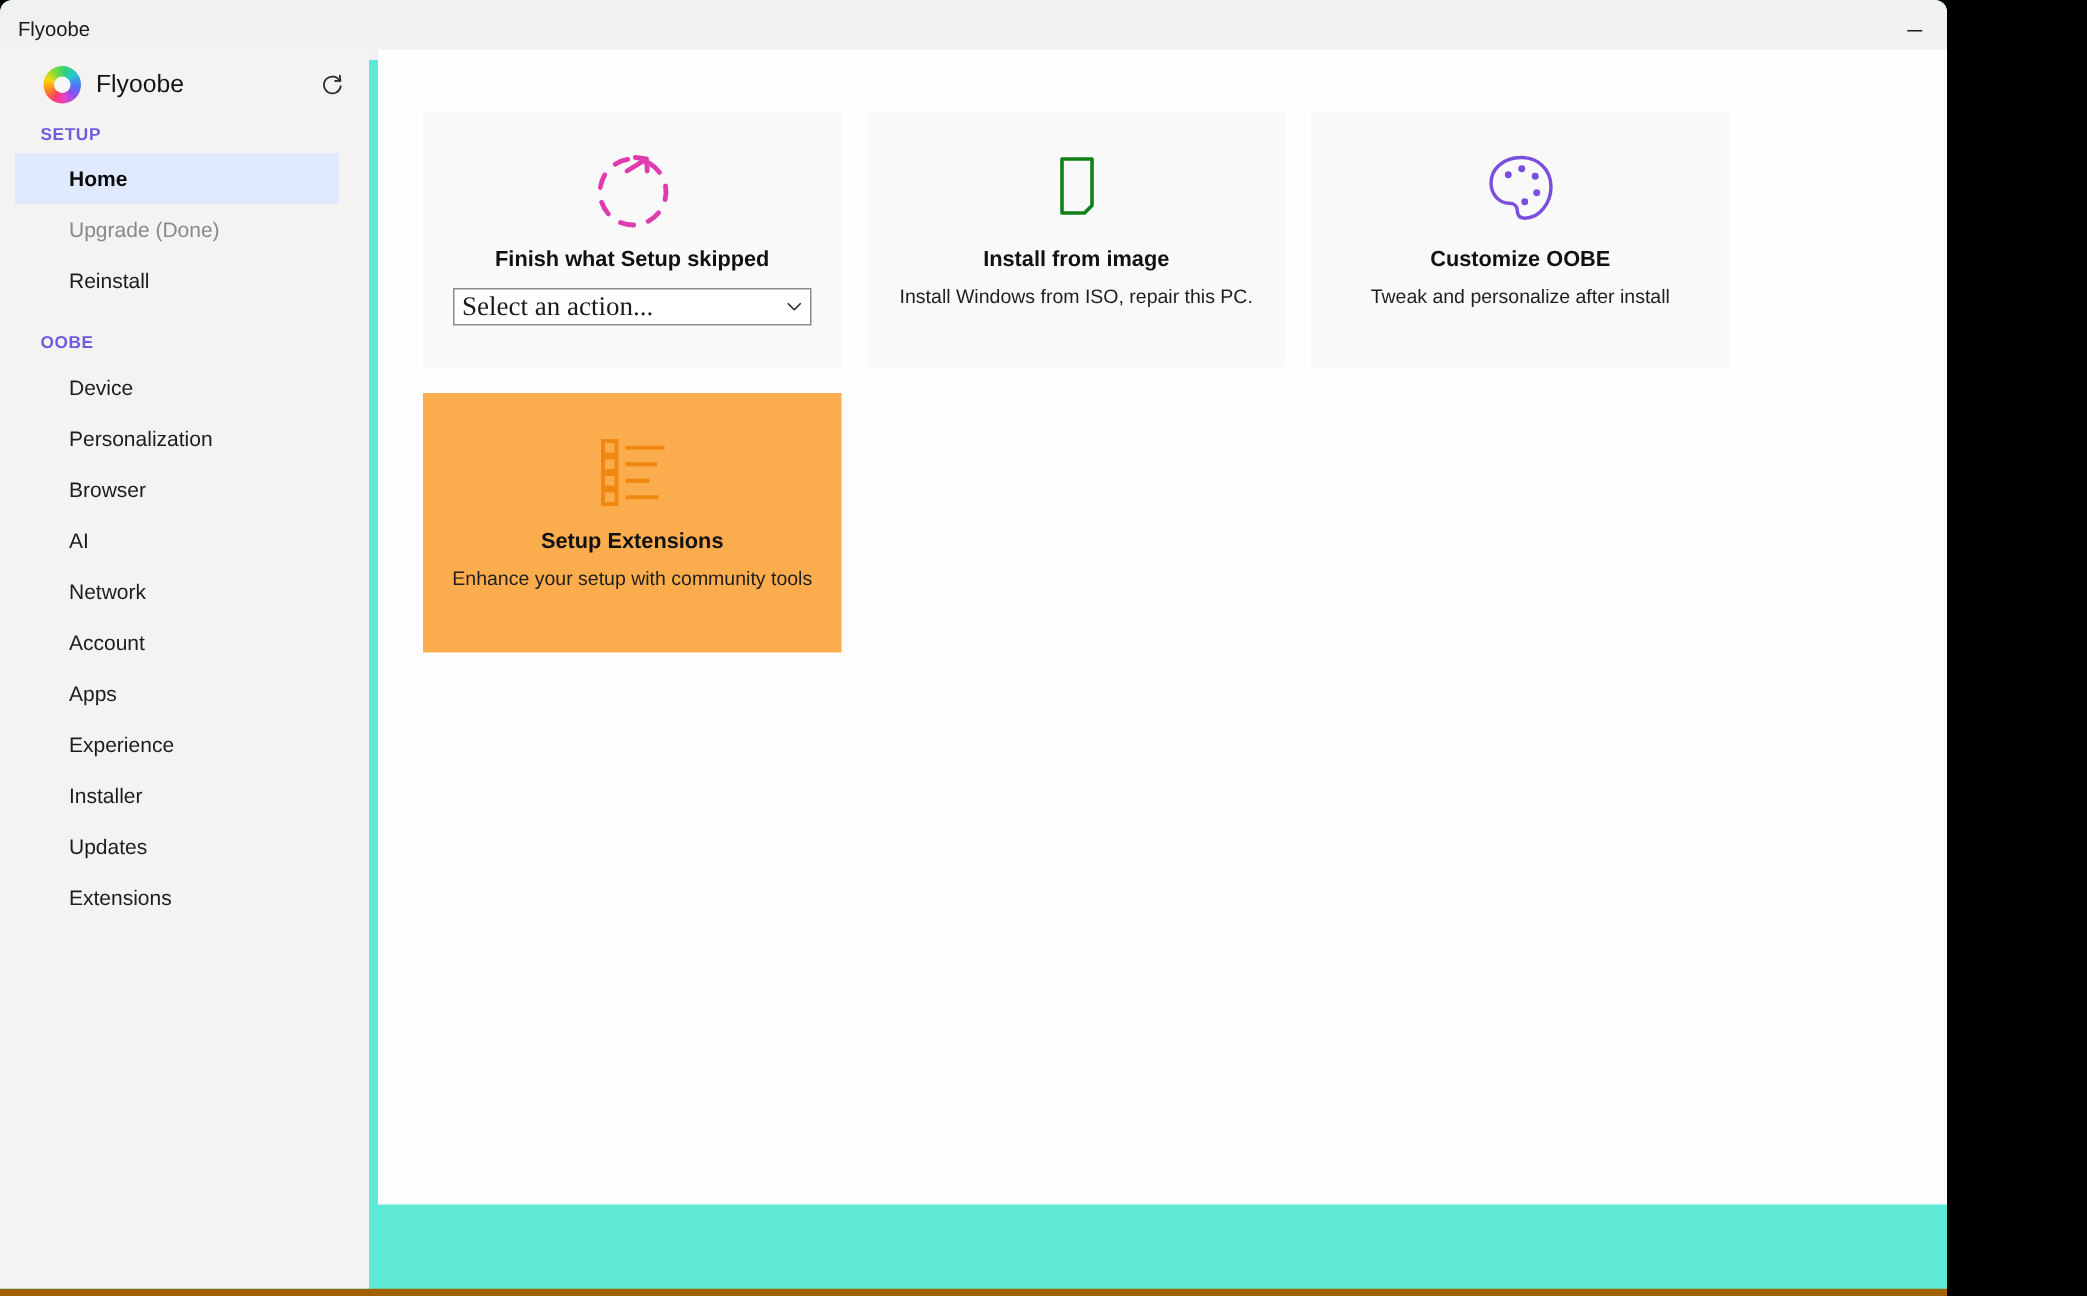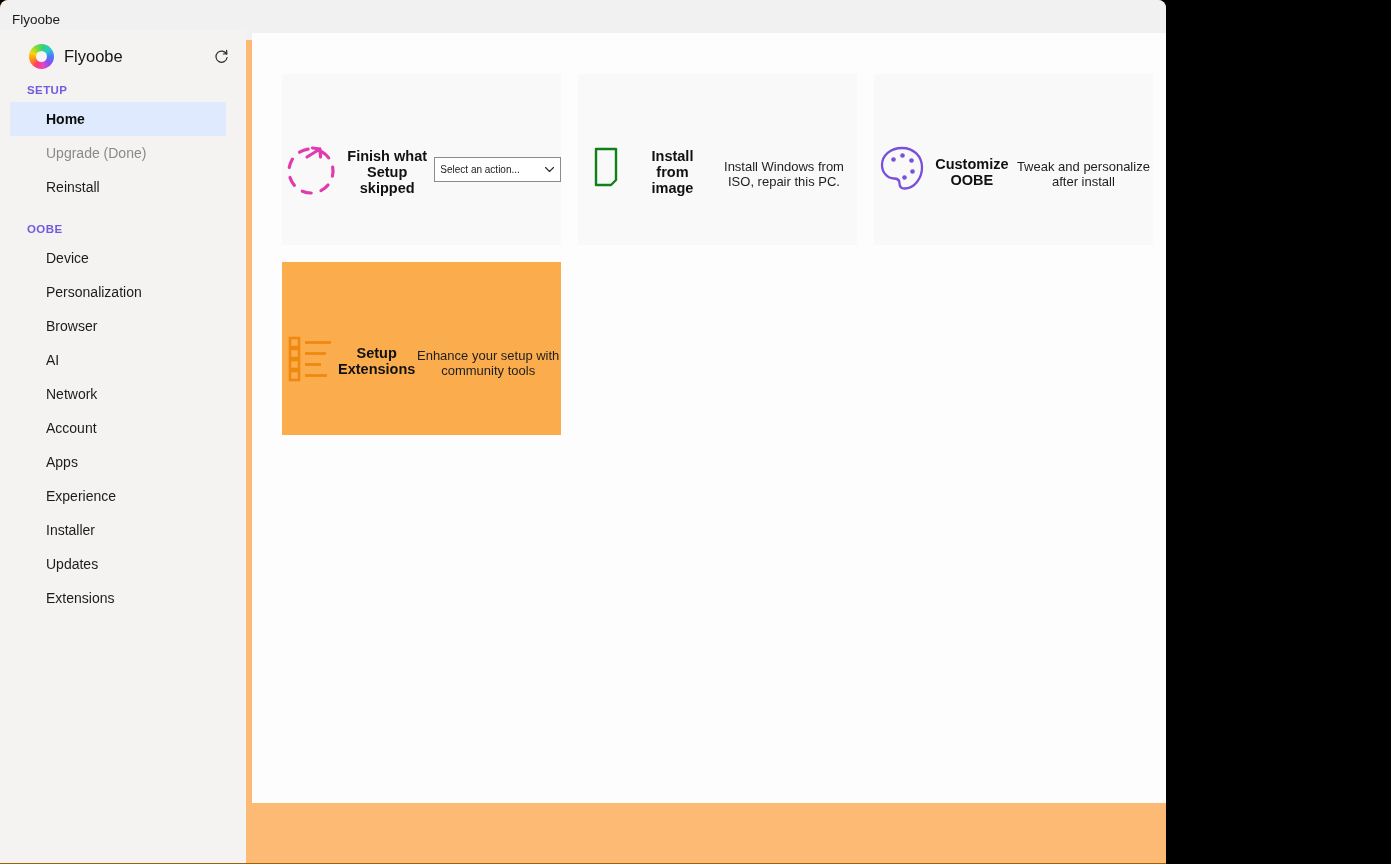--- a/index.html
+++ b/index.html
@@ -8,25 +8,25 @@
     width: 1391px;
     height: 864px;
     overflow: hidden;
     background: #000;
     font-family: "Liberation Sans", sans-serif;
   }
 
   .window {
     position: absolute;
     left: 0; top: 0;
-    width: 1166px; height: 864px;
-    background: #fdba74;
+    width: 1298px; height: 864px;
+    background: #5eead4;
     border-radius: 8px 8px 0 0;
     overflow: hidden;
-    border-bottom: 1px solid #a16207;
+    border-bottom: 5px solid #a16207;
   }
 
   
   .titlebar {
     position: absolute;
     left: 0; top: 0;
     width: 1391px; height: 40px;
     background: #f1f1f1;
     border-radius: 8px 8px 0 0;
   }
@@ -141,21 +141,21 @@
     display: flex;
     flex-wrap: wrap;
     gap: 17px;
   }
 
   .card {
     width: 279px;
     height: 171px;
     background: #f9f9f9;
     display: flex;
-    flex-direction: row;
+    flex-direction: column;
     align-items: center;
     padding-top: 19px;
     position: relative;
   }
   .card.highlight { background: #fbad4e; height: 173px; }
 
   .card-icon {
     height: 66px;
     display: flex;
     align-items: center;
@@ -168,26 +168,27 @@
     text-align: center;
     margin-top: 6px;
   }
   .card-desc {
     font-size: 13px;
     color: #1e1e1e;
     text-align: center;
     margin-top: 9px;
   }
   .card-select {
+    margin-top: 11px;
     width: 239px;
     height: 25px;
     background: #ffffff;
     border: 1px solid #8b8b8b;
-    font-family: Liberation Sans, sans-serif;
-    font-size: 10px;
+    font-family: Liberation Serif, serif;
+    font-size: 18px;
     color: #1a1a1a;
     padding-left: 5px;
     position: relative;
     display: flex;
     align-items: center;
   }
   .card-select .sel-label { flex: 1; }
   .card-select .sel-chev {
     width: 22px;
     display: flex;

